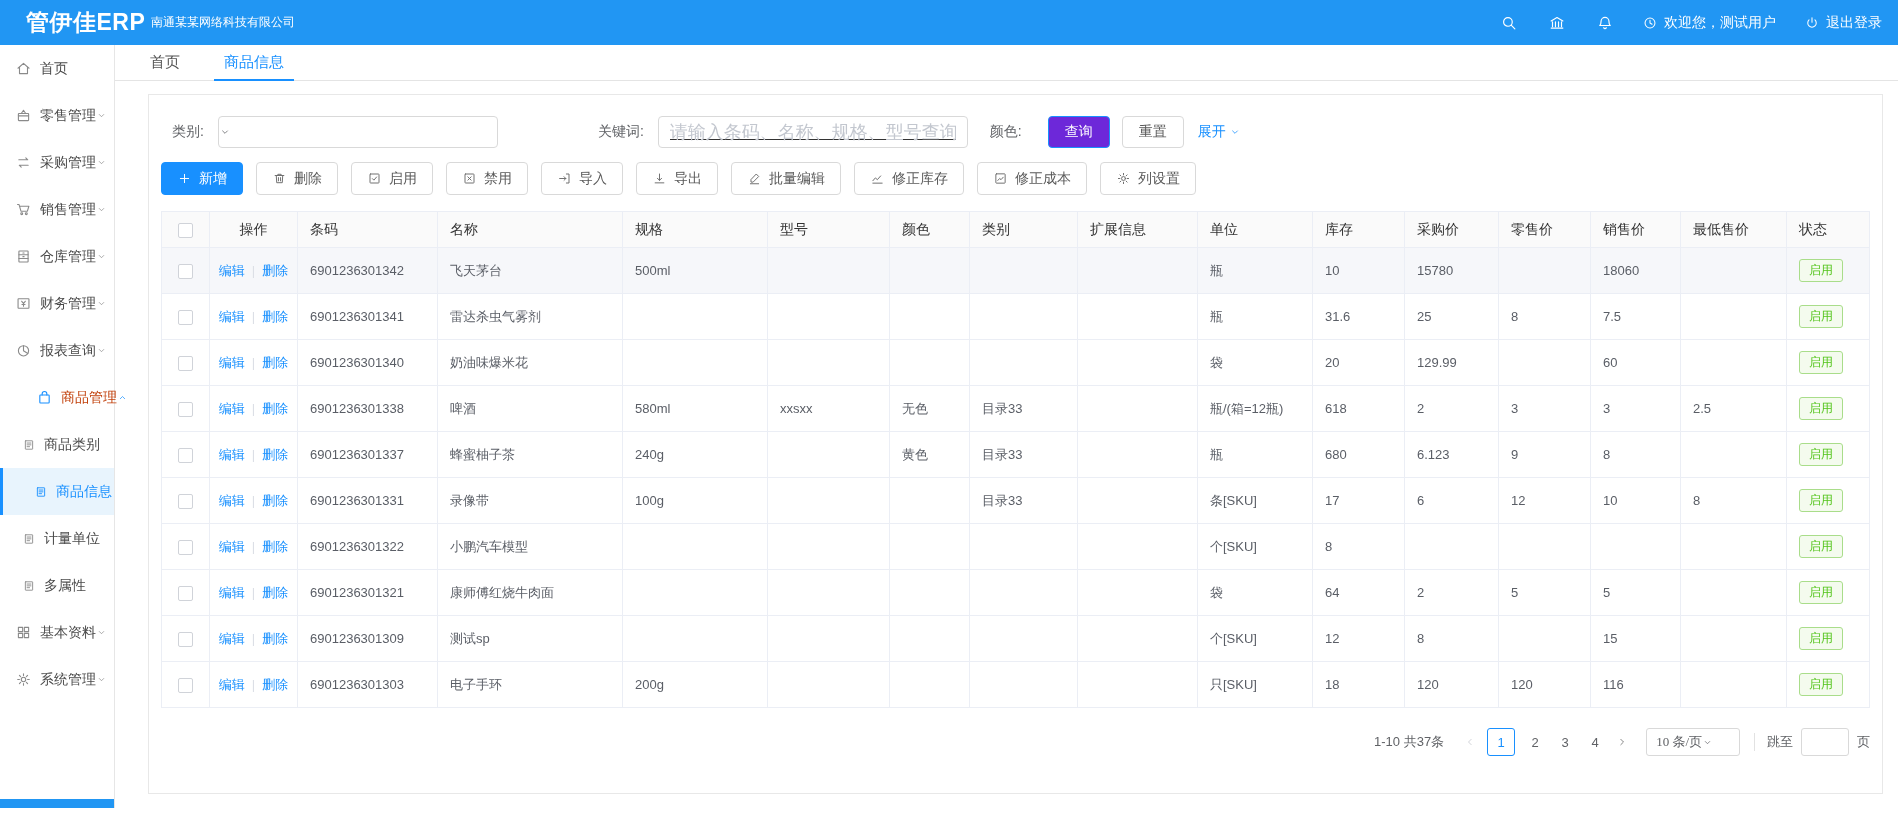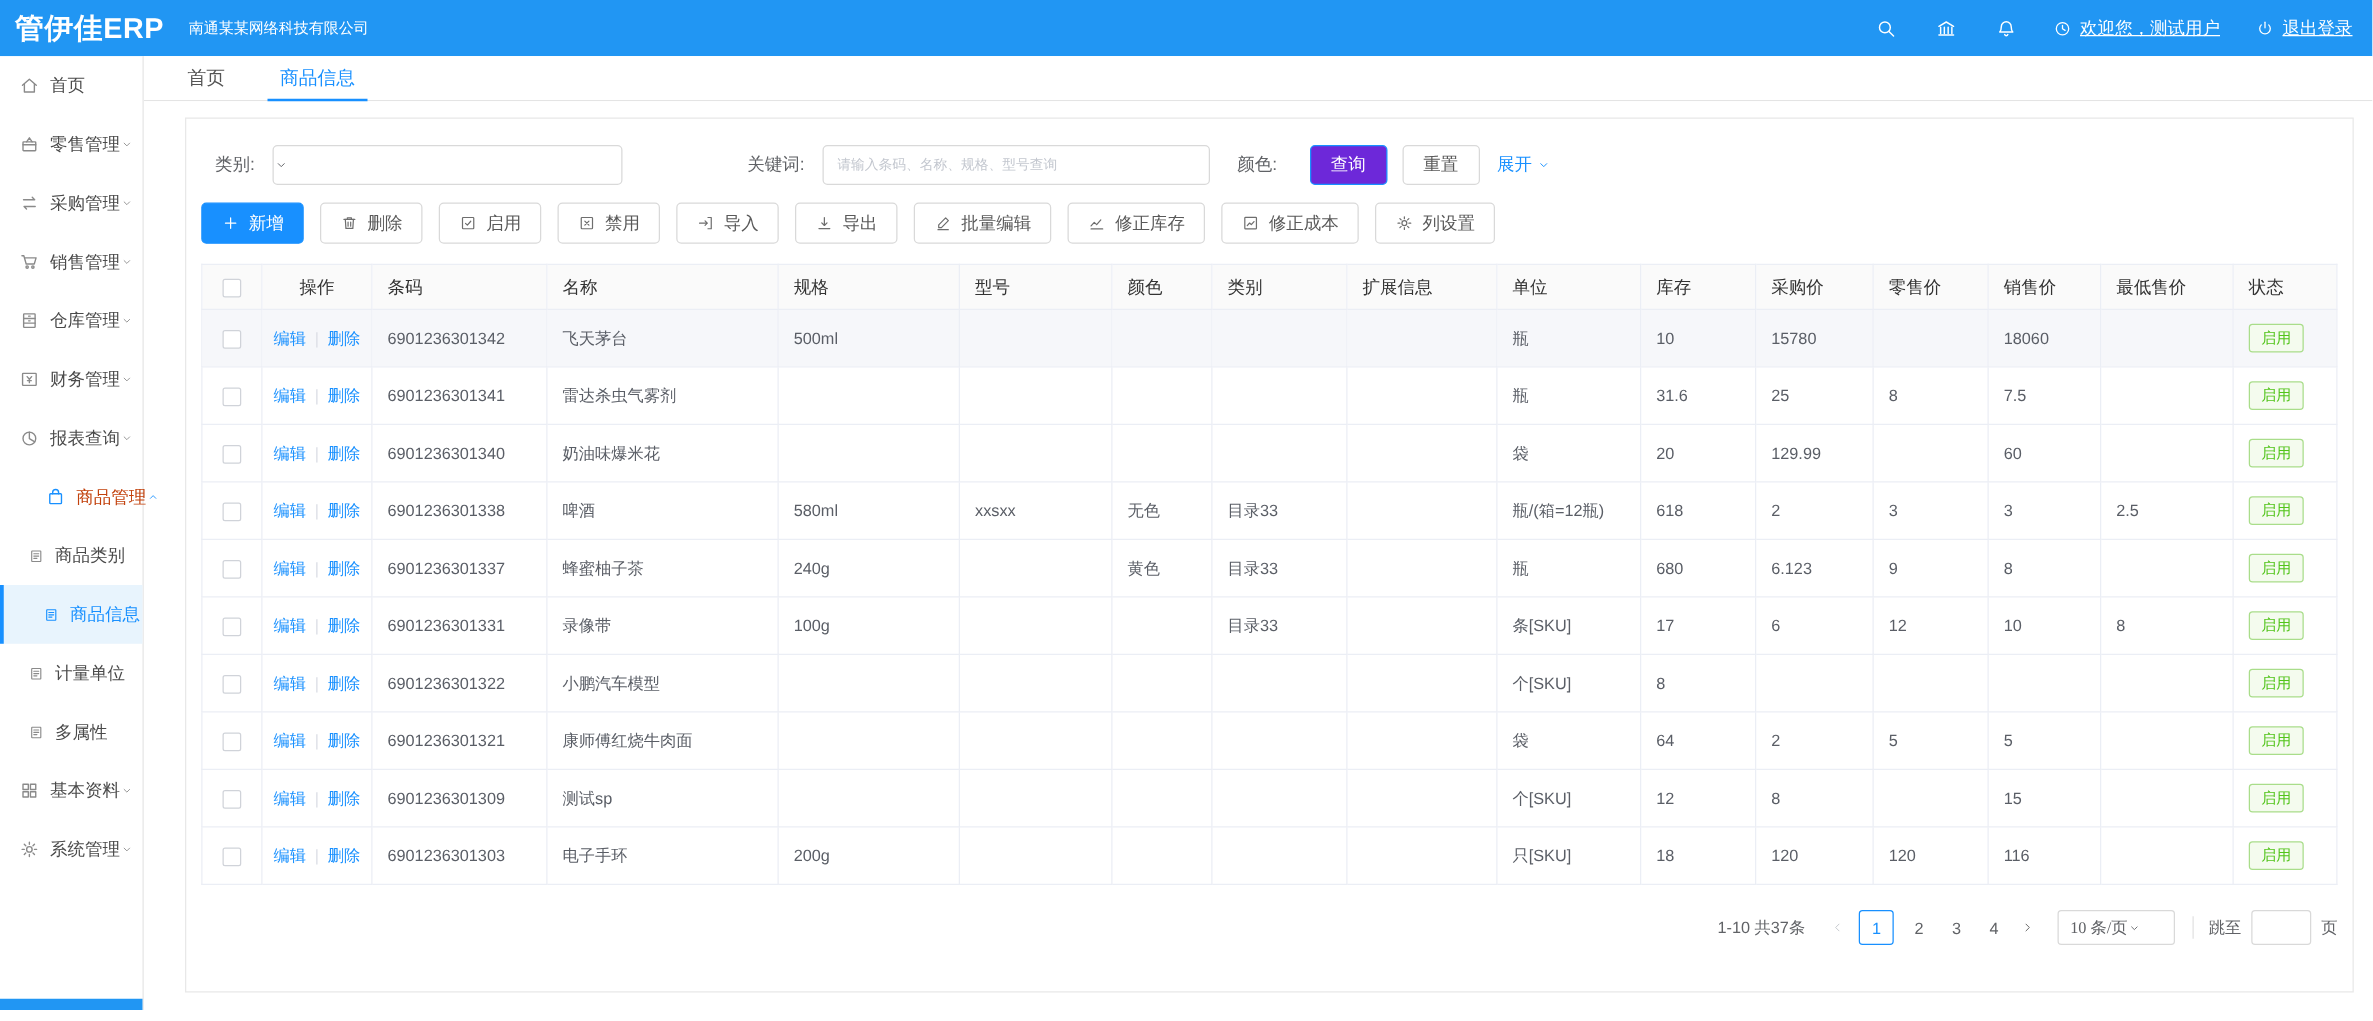--- a/index.html
+++ b/index.html
@@ -2,23 +2,23 @@
 <html><head>
 <meta charset="utf-8">
 <style>
   * { margin:0; padding:0; box-sizing:border-box; }
   html,body { width:1898px; height:817px; overflow:hidden; background:#fff;
     font-family:"Liberation Sans","DejaVu Sans",sans-serif; }
   .ic { flex:none; display:inline-block; vertical-align:middle; }
 
   
   .header { height:45px; background:#2196f3; display:flex; align-items:center; color:#fff; }
-  .logo { width:115px; flex:none; font-size:23px; font-weight:bold; padding-left:12px; letter-spacing:.5px; white-space:nowrap; }
+  .logo { width:115px; flex:none; font-size:23px; font-weight:bold; padding-left:26px; letter-spacing:.5px; white-space:nowrap; }
   .company { font-size:12px; margin-left:36px; white-space:nowrap; }
-  .header-right { margin-left:auto; display:flex; align-items:center; padding-right:16px;text-decoration:underline; }
+  .header-right { margin-left:auto; display:flex; align-items:center; padding-right:16px; }
   .hicon { display:flex; align-items:center; margin-left:30px; cursor:pointer; color:#fff; }
   .hgroup { display:flex; align-items:center; margin-left:28px; font-size:14px; cursor:pointer; white-space:nowrap; }
   .hgroup .ic { margin-right:6px; }
 
   
   .layout { display:flex; height:763px; }
   .sidebar { width:115px; flex:none; border-right:1px solid #e6e6e6; background:#fff; position:relative; }
   .menu-item { height:47px; display:flex; align-items:center; padding:0 8px 0 15px; font-size:14px; color:#4a4a4a; cursor:pointer; }
   .menu-item .ic { color:#8a8a8a; margin-right:8px; }
   .mi-label { white-space:nowrap; }
@@ -43,21 +43,21 @@
   .content { flex:1; background:#fff; }
   .panel { margin:13px 15px 0 33px; height:700px; background:#fff; border:1px solid #e8e8e8; padding:0 12px; }
 
   
   .filter-row { margin-top:21px; display:flex; align-items:center; height:32px; font-size:14px; color:#606266; }
   .flabel { white-space:nowrap; }
   .fl-cat { margin-left:11px; }
   .select-box { position:relative; margin-left:14px; width:280px; height:32px; border:1px solid #d9d9d9; border-radius:4px; background:#fff; cursor:pointer; display:flex; align-items:center; }
   .fl-kw { margin-left:100px; }
   .fl-color { margin-left:22px; }
-  .txt-input { margin-left:14px; height:32px; border:1px solid #d9d9d9; border-radius:4px; padding:0 11px; font-size:11px; color:#333; outline:none; font-family:inherit; }
+  .txt-input { margin-left:14px; height:32px; border:1px solid #d9d9d9; border-radius:4px; padding:0 11px; font-size:18px; color:#333; outline:none; font-family:inherit;text-decoration:underline; }
   .txt-input::placeholder { color:#c3c7cf; }
   .in-kw { width:310px; }
   .in-color { width:380px; }
   .btn { height:32px; border-radius:4px; border:1px solid #d9d9d9; background:#fff; color:#595959; font-size:14px; padding:0 16px; cursor:pointer; display:flex; align-items:center; white-space:nowrap; font-family:inherit; }
   .btn-primary { background:#6d28d9; border-color:#1890ff; color:#fff; }
   .btn-search { margin-left:26px; }
   .btn-reset { margin-left:12px; }
   .expand-link { margin-left:14px; color:#1890ff; font-size:14px; cursor:pointer; display:flex; align-items:center; white-space:nowrap; }
   .expand-link .ic { margin-left:3px; }
 

